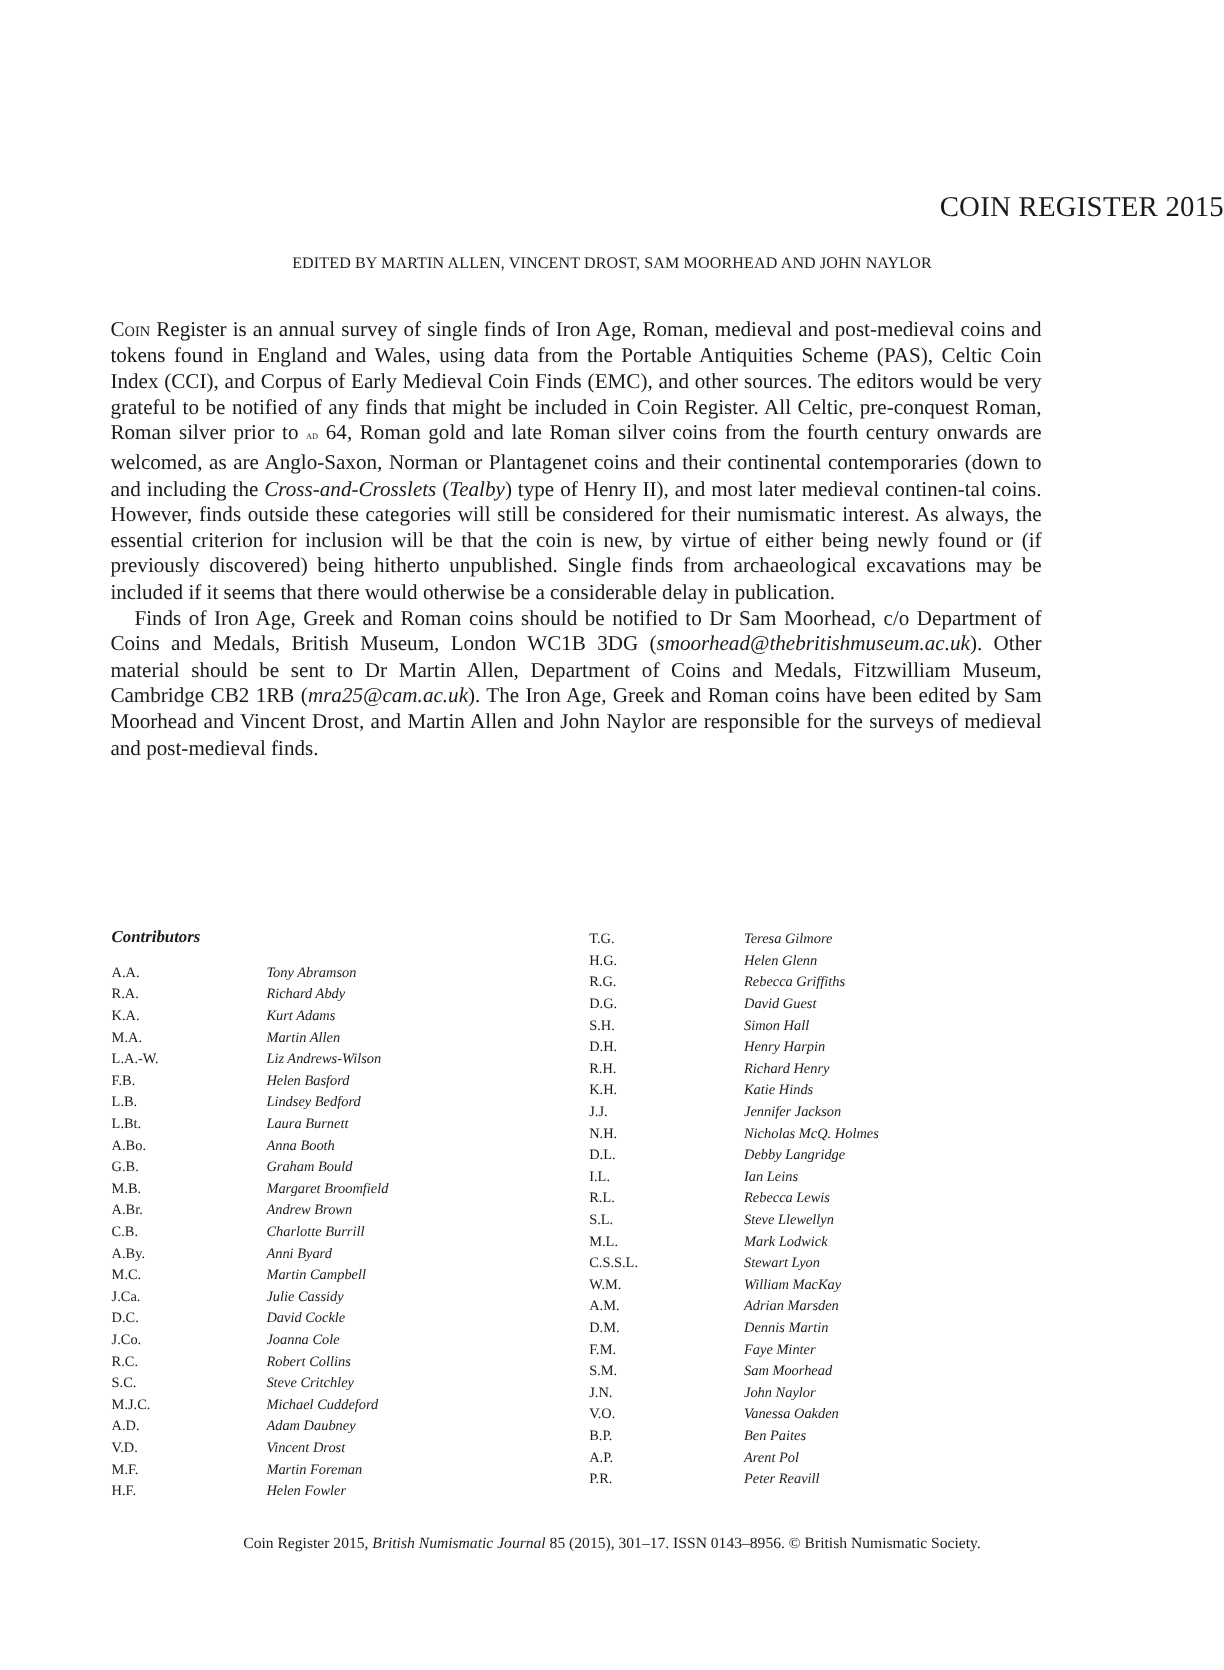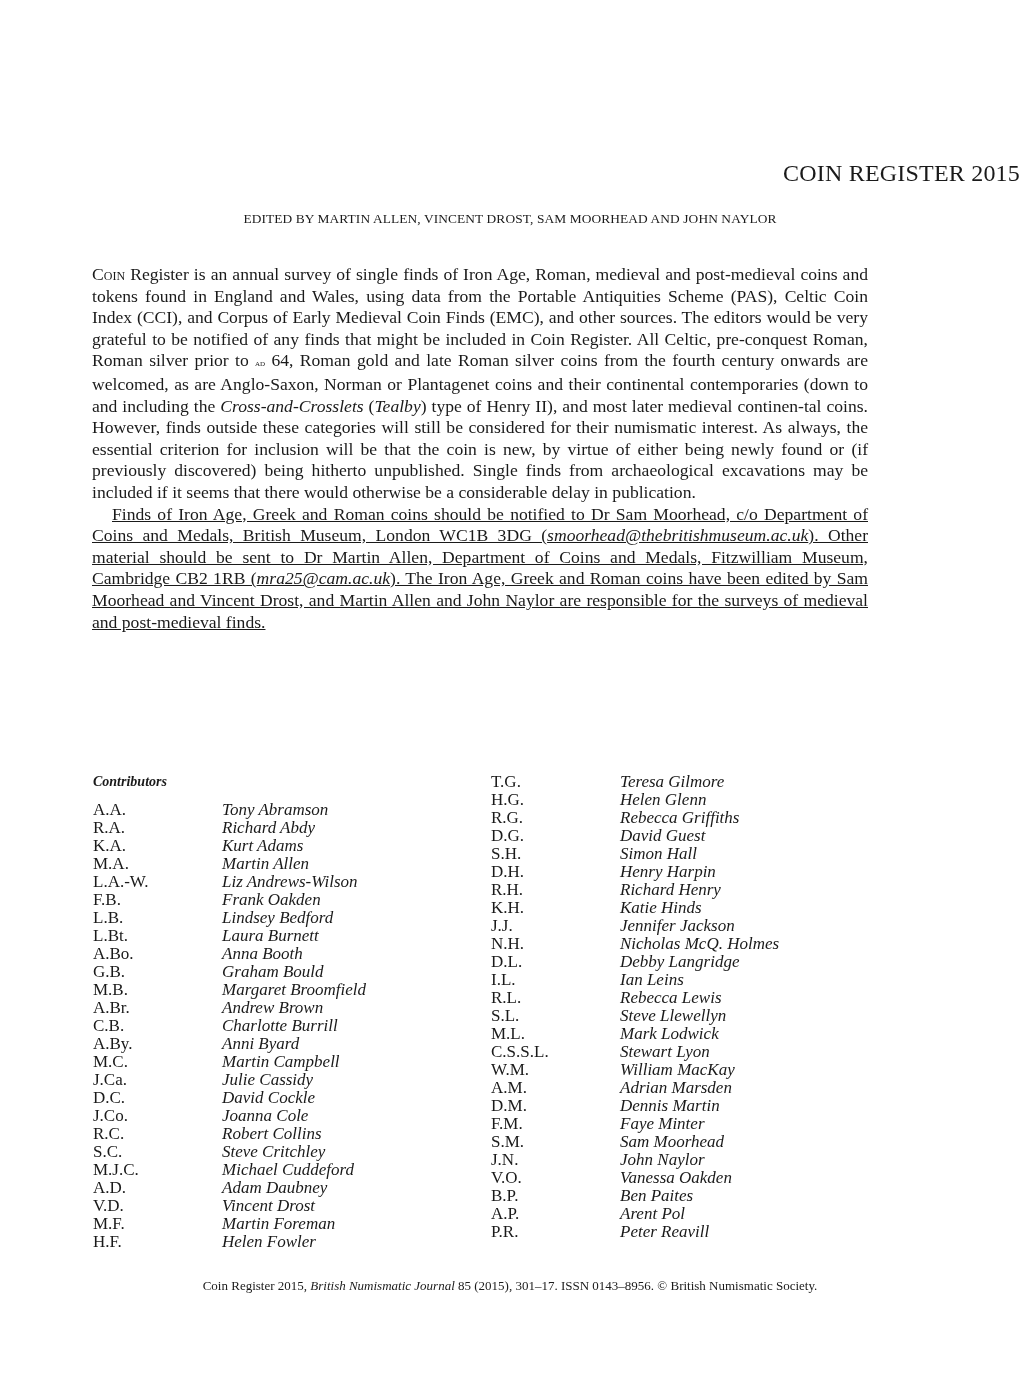--- a/index.html
+++ b/index.html
@@ -1,25 +1,25 @@
 <!DOCTYPE html>
 <html><head>
 <meta charset="utf-8">
 <style>
   html, body { margin: 0; padding: 0; background: #ffffff; }
   body { width: 1020px; height: 1392px; position: relative; overflow: hidden; color: #1a1a1a; font-family: "Liberation Serif", serif; }
   .title { position: absolute; top: 160px; left: 0; width: 1020px; text-align: right; font-size: 24px; letter-spacing: 0.2px; }
   .editors { position: absolute; top: 211px; left: 0; width: 1020px; text-align: center; font-size: 13.4px; letter-spacing: 0.1px; }
   .body-text { position: absolute; top: 264px; left: 92px; width: 776px; font-size: 17.6px; line-height: 21.6px; text-align: justify; }
   .body-text p { margin: 0; }
-  .body-text p.indent { text-indent: 20px; text-decoration: underline; }
+  .body-text p.indent { text-indent: 20px; }
   .sc { font-variant: small-caps; }
   .sc-ad { font-size: 10px; }
   .contrib-heading { position: absolute; top: 774px; left: 93px; font-size: 14px; font-weight: bold; font-style: italic; }
-  .col { position: absolute; font-size: 17px; line-height: 18px; }
+  .col { position: absolute; font-size: 12px; line-height: 18px; }
   .col-left { top: 801px; left: 93px; }
   .col-right { top: 773px; left: 491px; }
   .row { display: flex; height: 18px; }
   .row .abbr { width: 129px; }
   .row .name { white-space: nowrap; font-style: italic; }
   .footer { position: absolute; top: 1278px; left: 0; width: 1020px; text-align: center; font-size: 13px; }
   i { font-style: italic; }
 </style>
 </head>
 <body>
@@ -50,21 +50,21 @@
     <div class="row">
       <span class="abbr">M.A.</span>
       <span class="name">Martin Allen</span>
     </div>
     <div class="row">
       <span class="abbr">L.A.-W.</span>
       <span class="name">Liz Andrews-Wilson</span>
     </div>
     <div class="row">
       <span class="abbr">F.B.</span>
-      <span class="name">Frank Oakden</span>
+      <span class="name">Helen Basford</span>
     </div>
     <div class="row">
       <span class="abbr">L.B.</span>
       <span class="name">Lindsey Bedford</span>
     </div>
     <div class="row">
       <span class="abbr">L.Bt.</span>
       <span class="name">Laura Burnett</span>
     </div>
     <div class="row">

